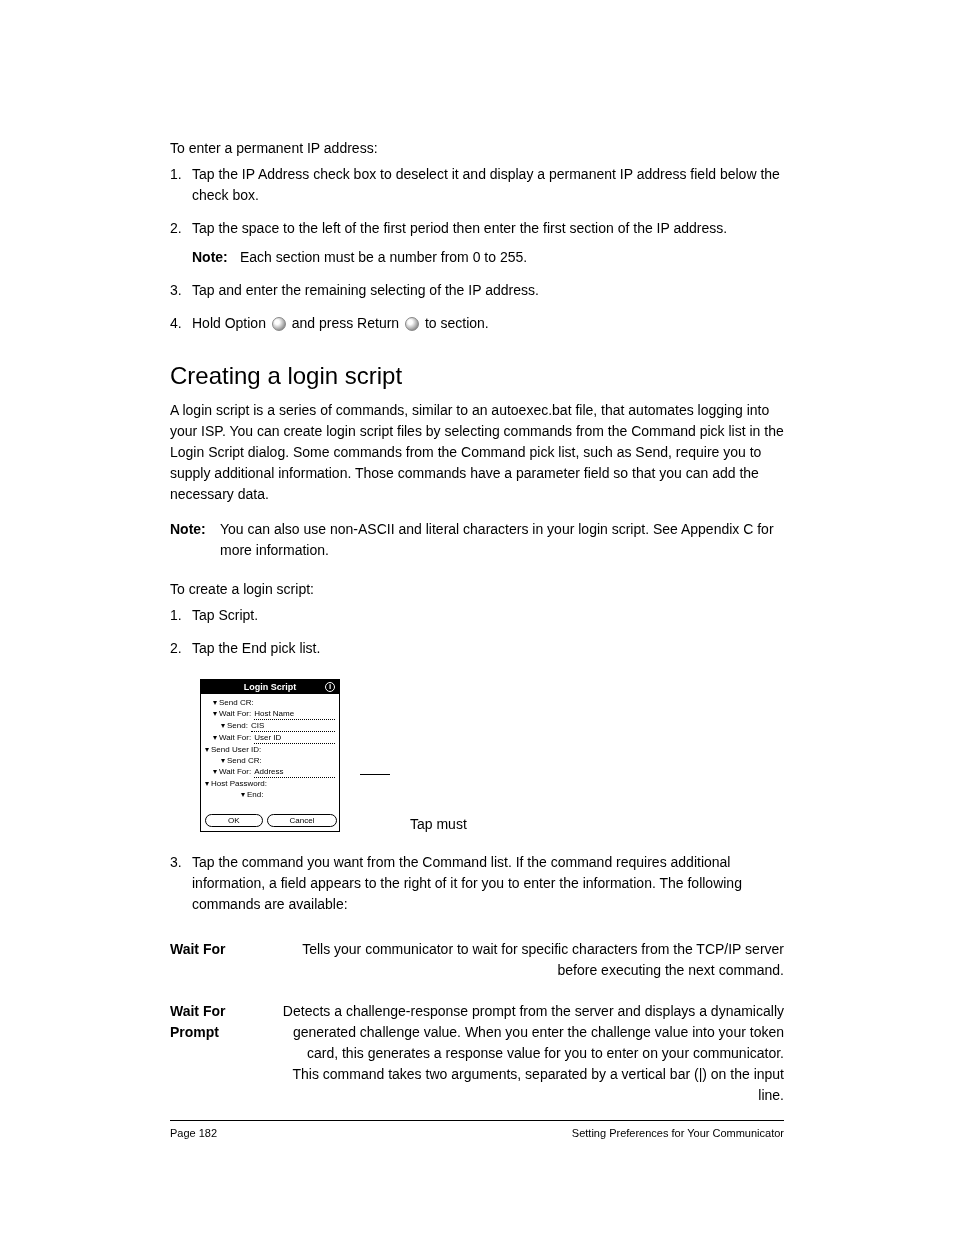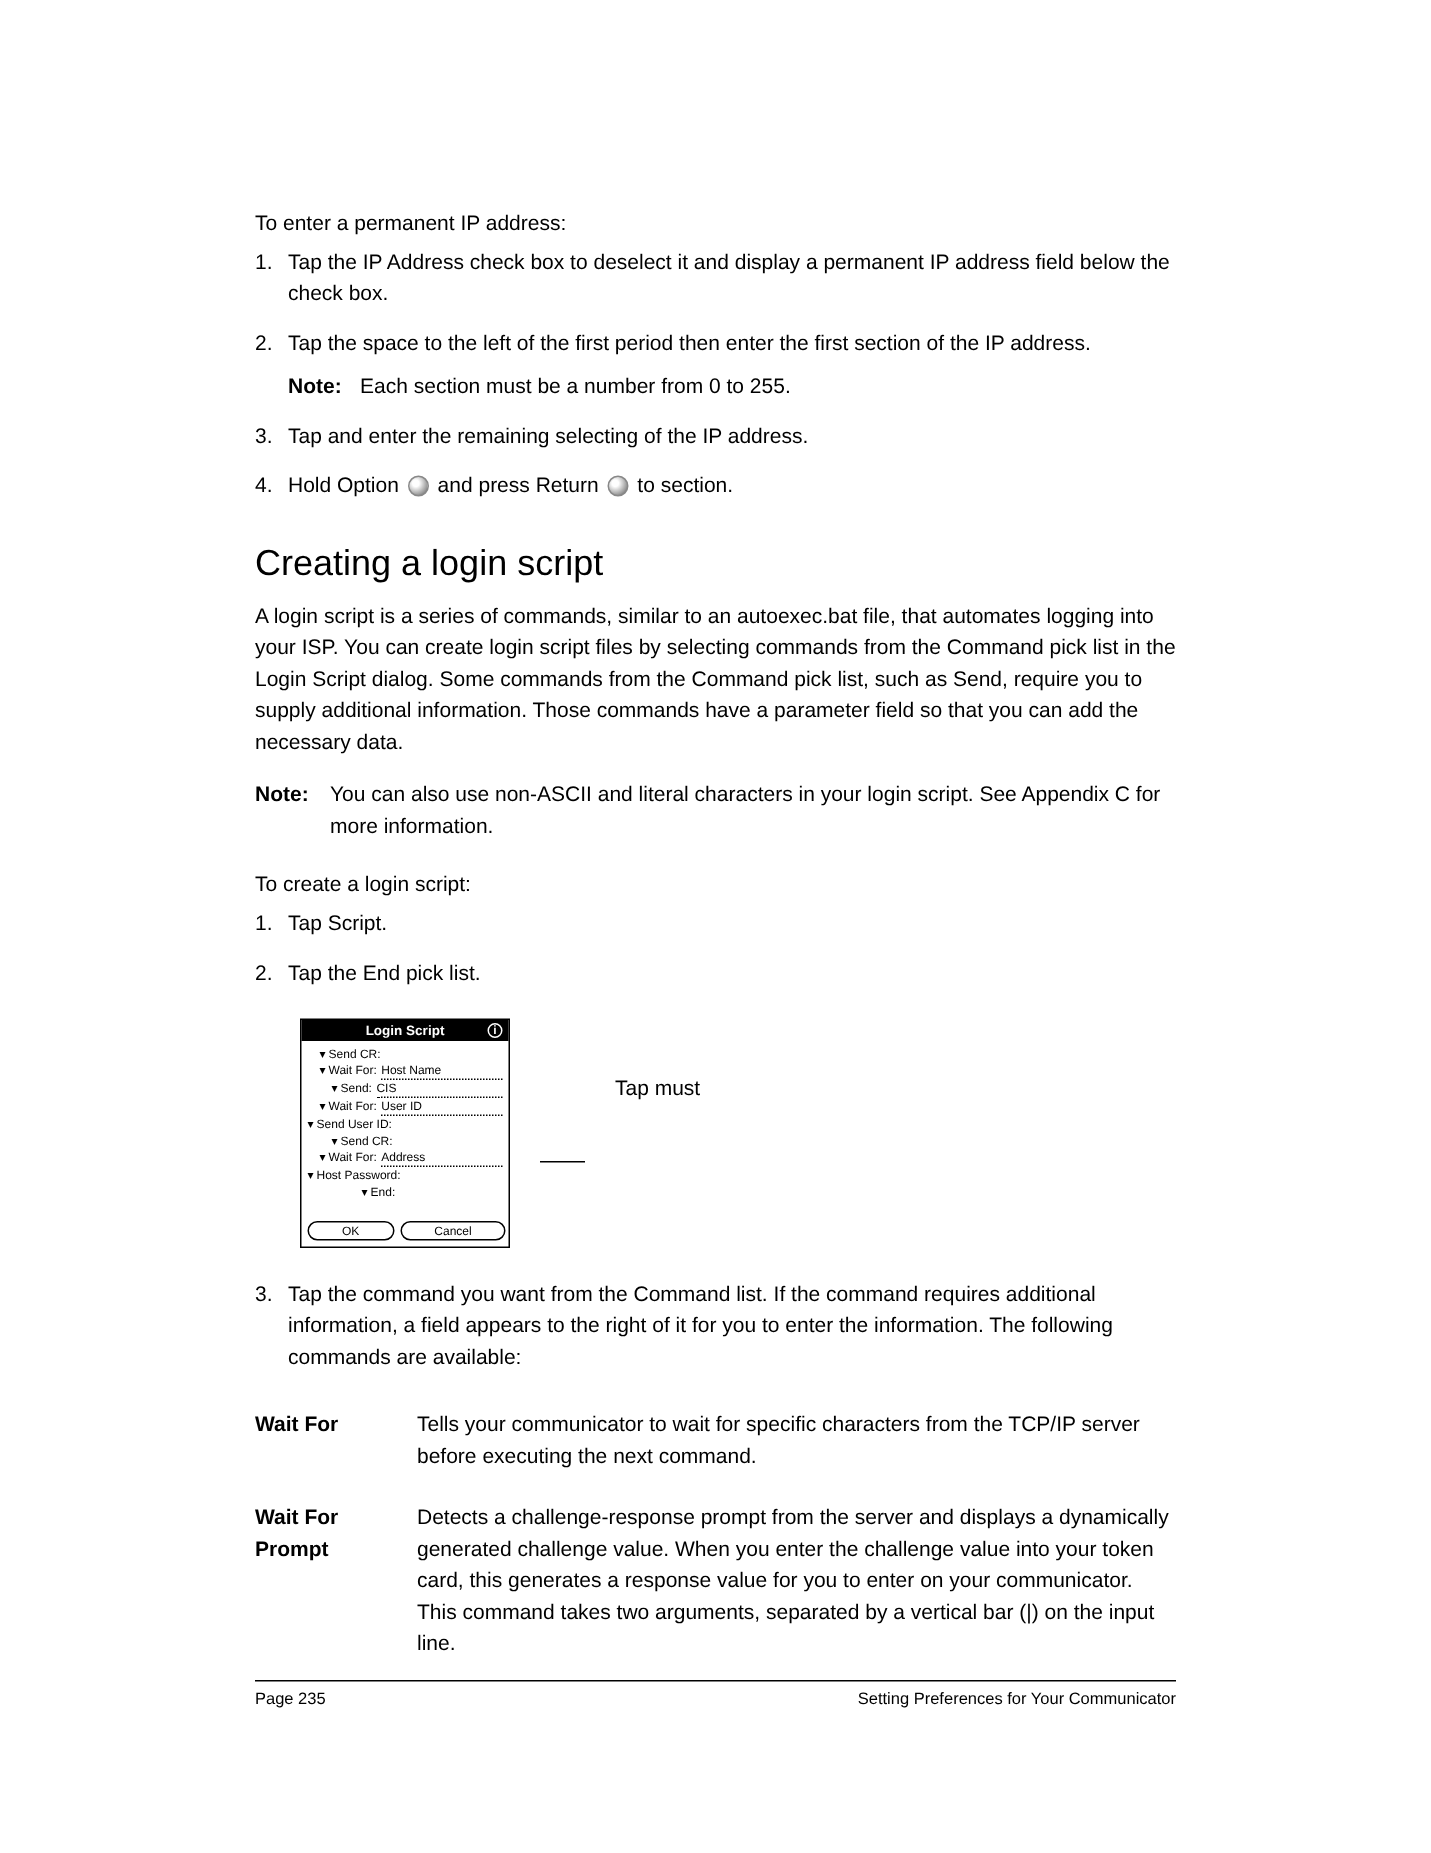--- a/index.html
+++ b/index.html
@@ -78,21 +78,21 @@
     .note-row-label {
       font-weight: bold;
       min-width: 50px;
       flex-shrink: 0;
     }
     .note-row-text {
       flex: 1;
     }
     .screenshot-wrapper {
       display: flex;
-      align-items: flex-start;
+      align-items: flex-end;
       margin: 16px 0 20px 30px;
       gap: 20px;
     }
     .palm-dialog {
       width: 140px;
       border: 1px solid #000;
       font-family: Arial, sans-serif;
       font-size: 9px;
       background: #fff;
     }
@@ -177,20 +177,21 @@
       font-size: 14px;
       line-height: 1.5;
     }
     .cmd-name {
       font-weight: bold;
       width: 108px;
       flex-shrink: 0;
     }
     .cmd-desc {
       flex: 1;
+      text-align: right;
     }
     .footer {
       position: absolute;
       bottom: 96px;
       left: 170px;
       right: 170px;
       border-top: 1px solid #000;
       padding-top: 6px;
       display: flex;
       justify-content: space-between;
@@ -327,15 +328,15 @@
     </div>
     <div class="cmd-row">
       <div class="cmd-name">Wait For Prompt</div>
       <div class="cmd-desc">Detects a challenge-response prompt from the server and displays a dynamically generated challenge value. When you enter the challenge value into your token card, this generates a response value for you to enter on your communicator. This command takes two arguments, separated by a vertical bar (|) on the input line.</div>
     </div>
   </div>
 
 </div>
 
 <div class="footer">
-  <span>Page 235</span>
+  <span>Page 182</span>
   <span>Setting Preferences for Your Communicator</span>
 </div>
 
 </body></html>

